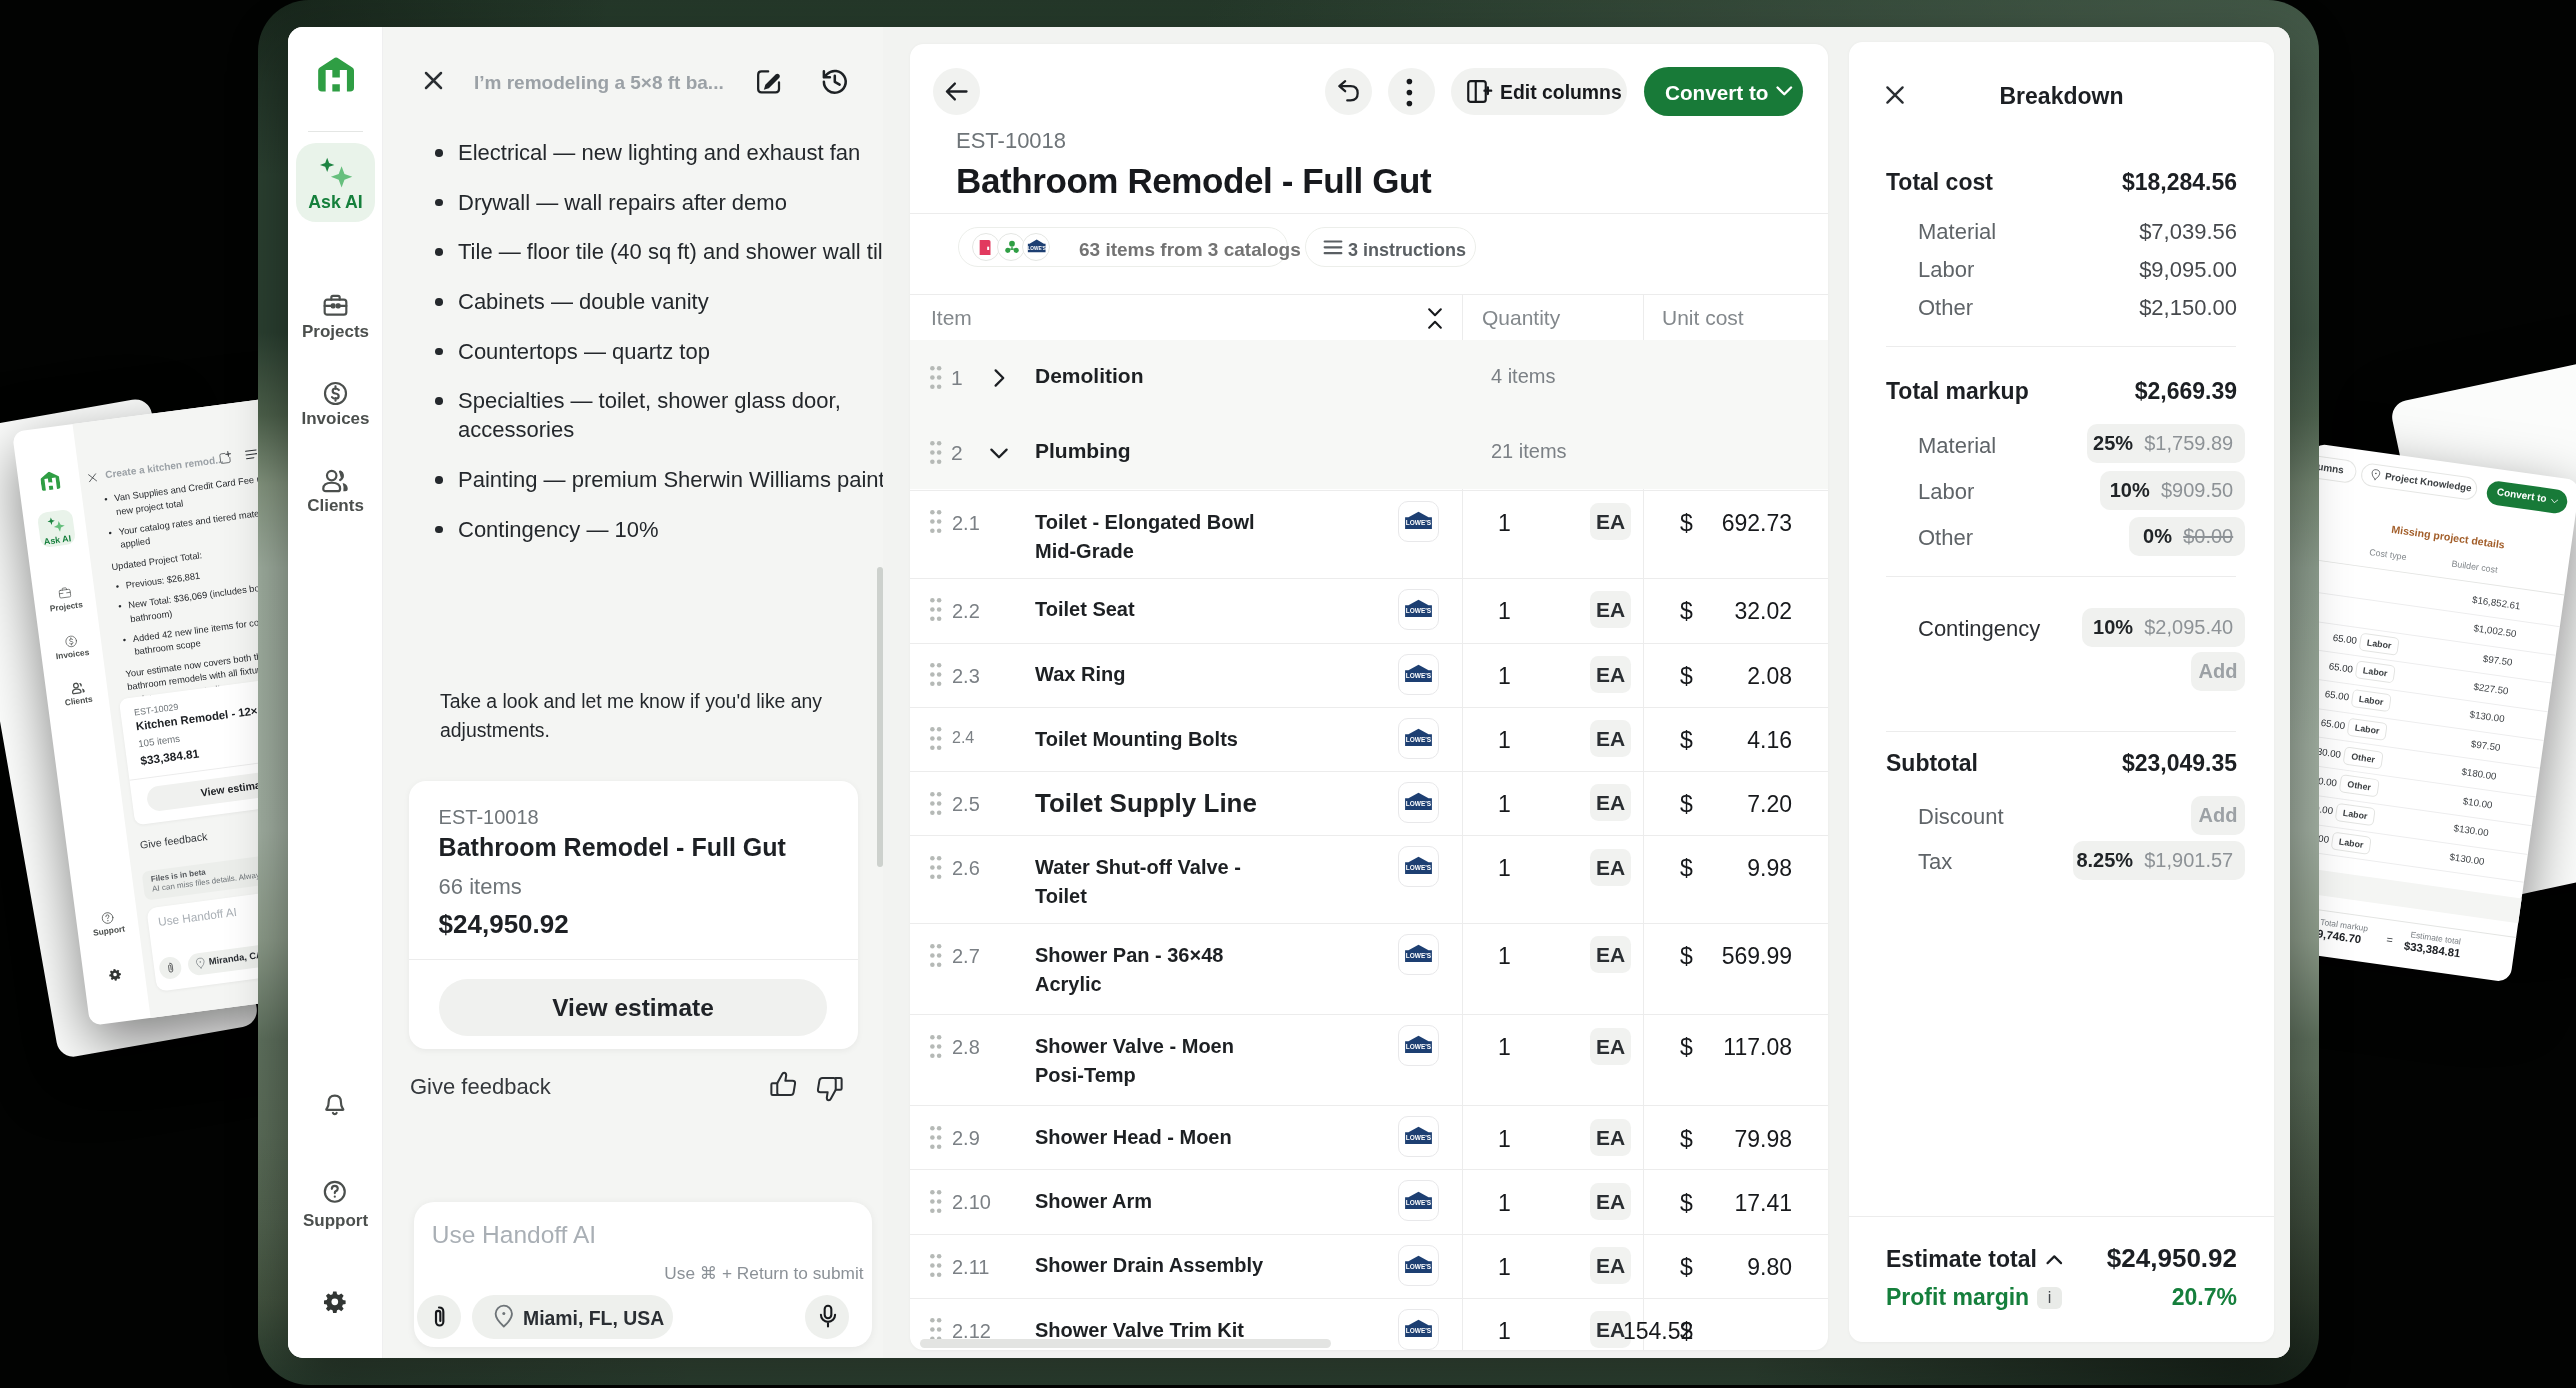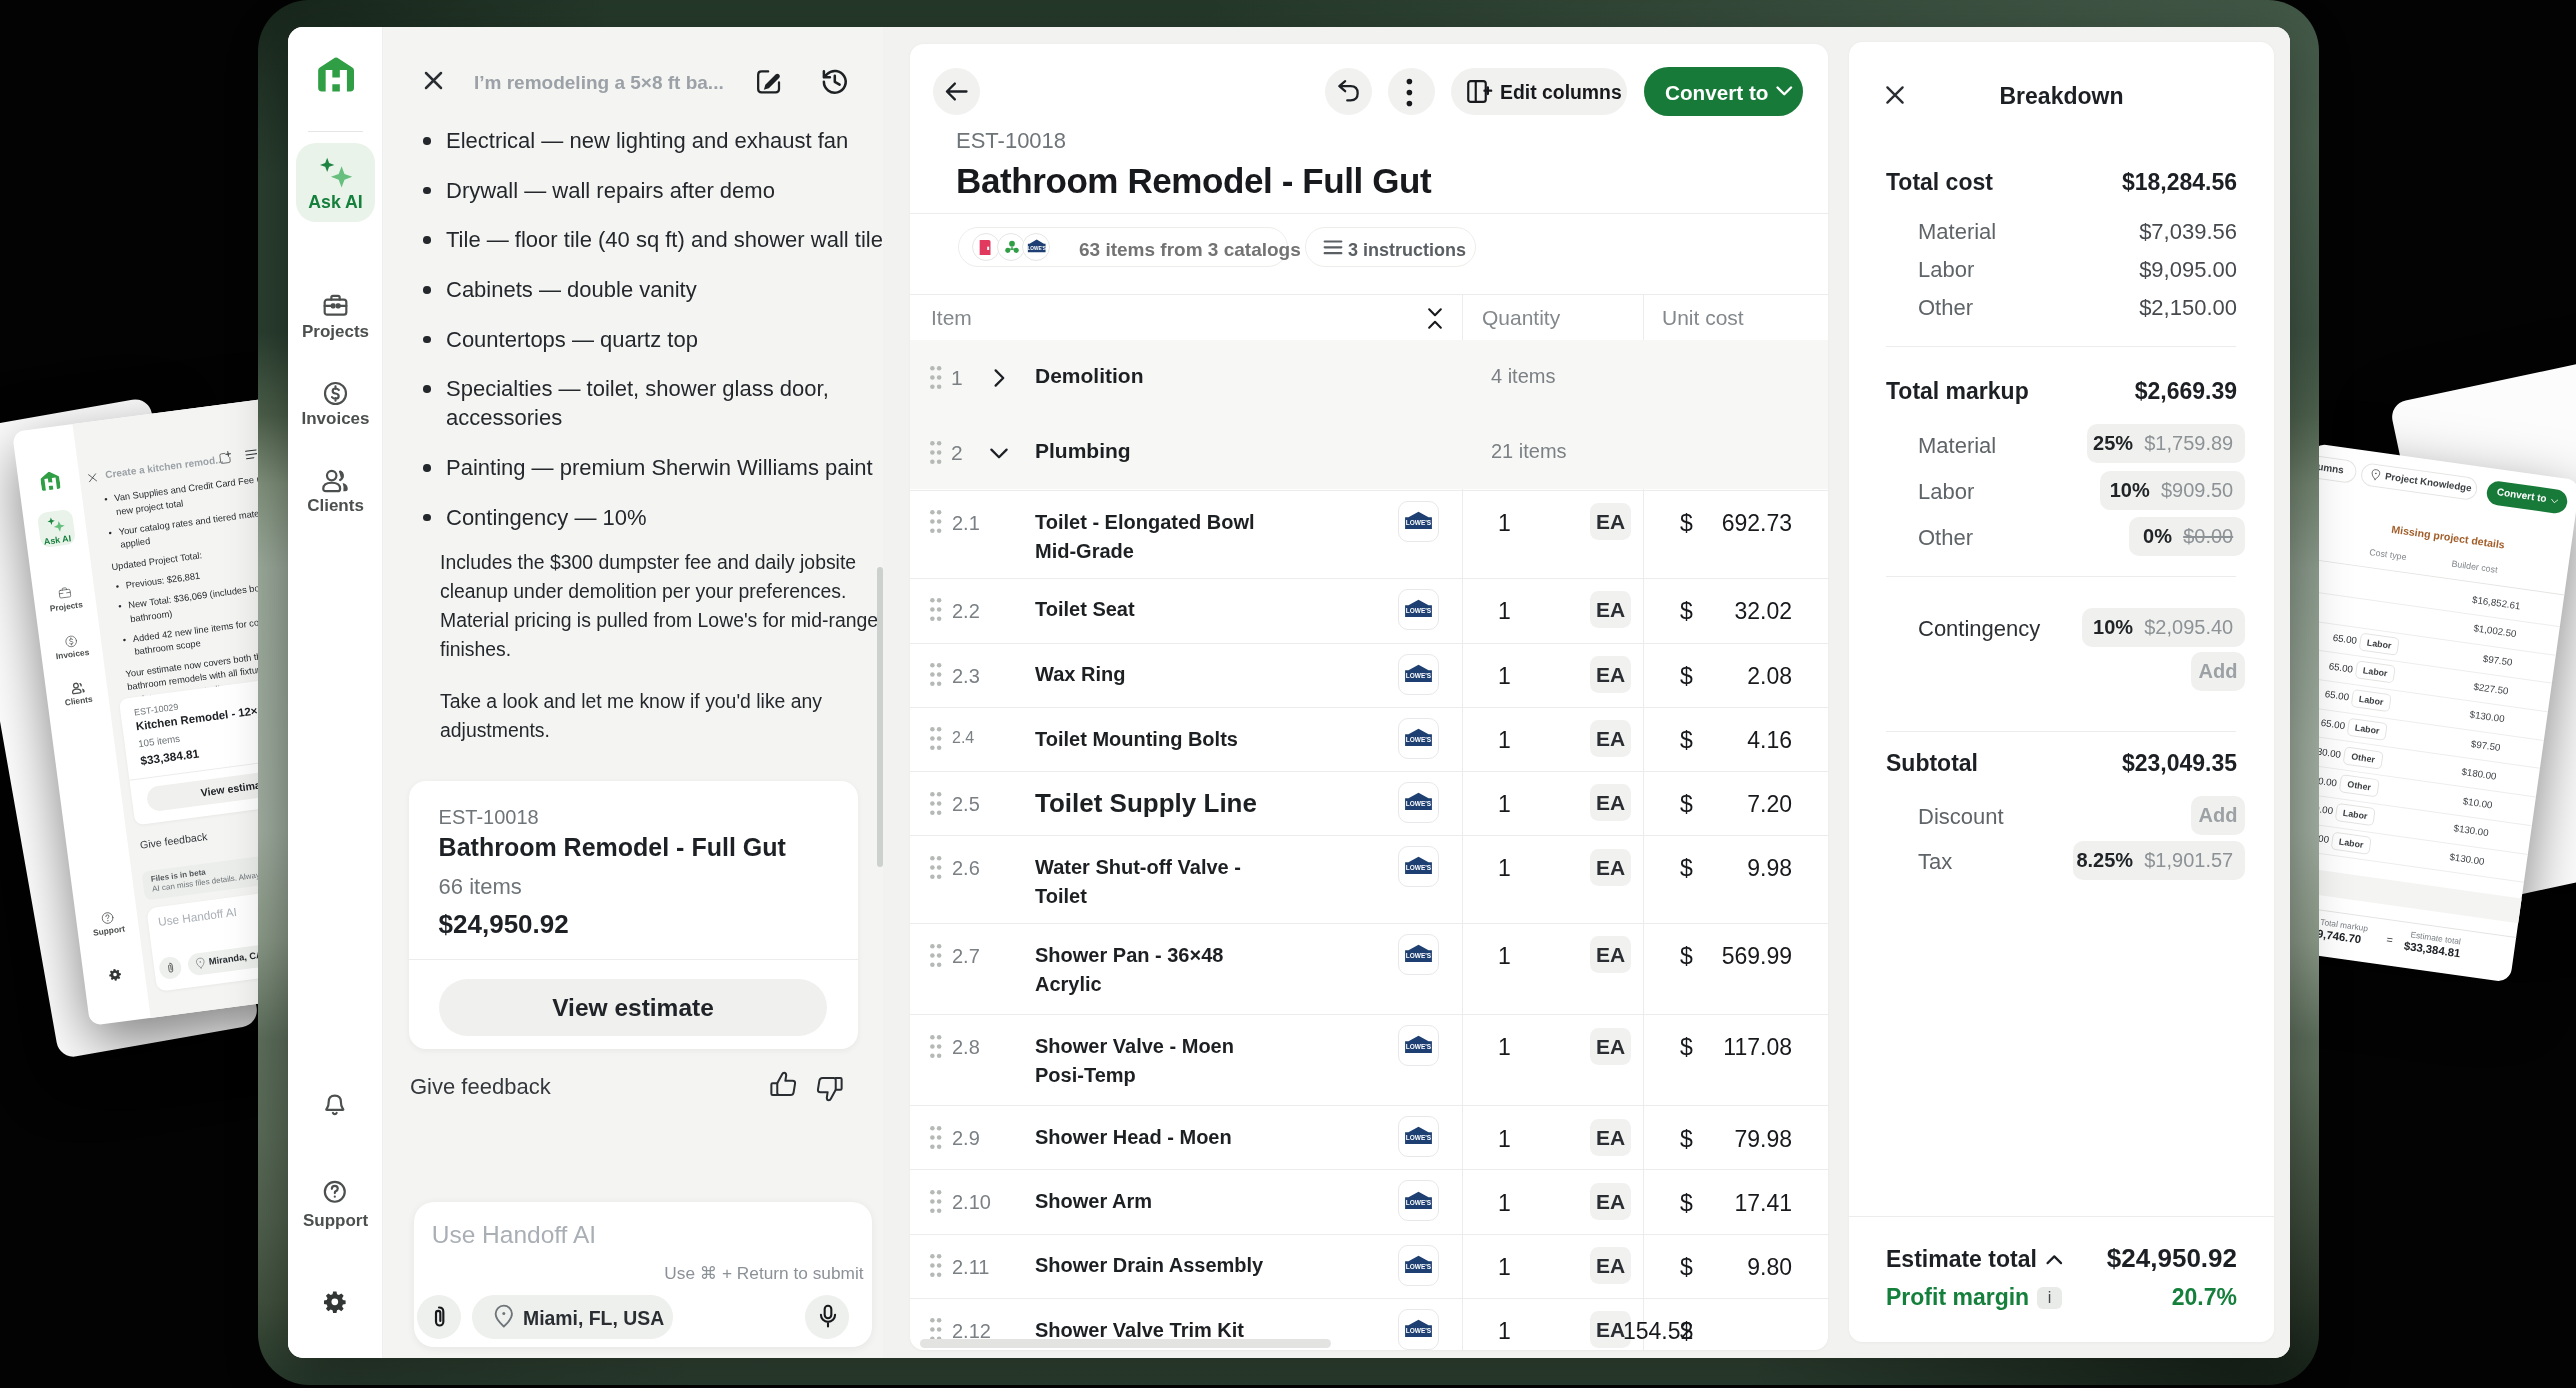--- a/index.html
+++ b/index.html
@@ -267,31 +267,30 @@
       <div class="chat-title">I’m remodeling a 5×8 ft ba...</div>
       <svg class="icn" style="position:absolute;left:371px;top:39px;stroke:#1d2124;stroke-width:2.7" width="30" height="30" viewBox="0 0 36 36">
         <path d="M30 19.5 v8 q0 4-4 4 h-17 q-4 0-4-4 v-17 q0-4 4-4 h8"></path>
         <path d="M13.6 22.6 l-1.8 6 6-1.8 L30.4 14.2 a3 3 0 0 0 -4.2-4.2 z" fill="#1d2124" stroke="none"></path>
       </svg>
       <svg class="icn" style="position:absolute;left:437px;top:40px;stroke:#1d2124;stroke-width:3" width="29.6" height="29.6" viewBox="0 0 35 35">
         <path d="M4.6 17.5 a12.9 12.9 0 1 0 3.8-9.1 L4.6 12.2 M4.6 5.1 v7.1 h7.1" fill="none"></path>
         <path d="M17.5 10.4 v7.1 l5.7 3.4" fill="none"></path>
       </svg>
 
-      <ul class="bullets" style="margin:0;padding:0;">
+      <ul class="bullets" style="margin:12px;padding:0;">
         <li>Electrical — new lighting and exhaust fan</li>
         <li>Drywall — wall repairs after demo</li>
         <li>Tile — floor tile (40 sq ft) and shower wall tile</li>
         <li>Cabinets — double vanity</li>
         <li>Countertops — quartz top</li>
         <li>Specialties — toilet, shower glass door,<br>accessories</li>
         <li>Painting — premium Sherwin Williams paint</li>
         <li>Contingency — 10%</li>
       </ul>
-      <div class="para" style="top:521px;">Includes the $300 dumpster fee and daily jobsite<br>cleanup under demolition per your preferences.<br>Material pricing is pulled from Lowe's for mid-range<br>finishes.</div>
       <div class="para" style="top:660px;">Take a look and let me know if you'd like any<br>adjustments.</div>
 
       <div class="estcard">
         <div style="position:absolute;left:29.6px;top:25px;font-size:20px;color:#6e7478;">EST-10018</div>
         <div style="position:absolute;left:29.6px;top:52px;font-size:25px;font-weight:700;color:#1d2024;">Bathroom Remodel - Full Gut</div>
         <div style="position:absolute;left:29.6px;top:93px;font-size:22px;color:#6e7478;">66 items</div>
         <div style="position:absolute;left:29.6px;top:128px;font-size:26px;font-weight:700;color:#1d2024;">$24,950.92</div>
         <div style="position:absolute;left:0;top:178px;width:100%;height:0.8px;background:#ececec;"></div>
         <div style="position:absolute;left:30px;top:198px;width:388px;height:57px;background:#f0f1ef;border-radius:843px;text-align:center;line-height:57px;font-size:24.5px;font-weight:700;color:#202327;">View estimate</div>
       </div>

